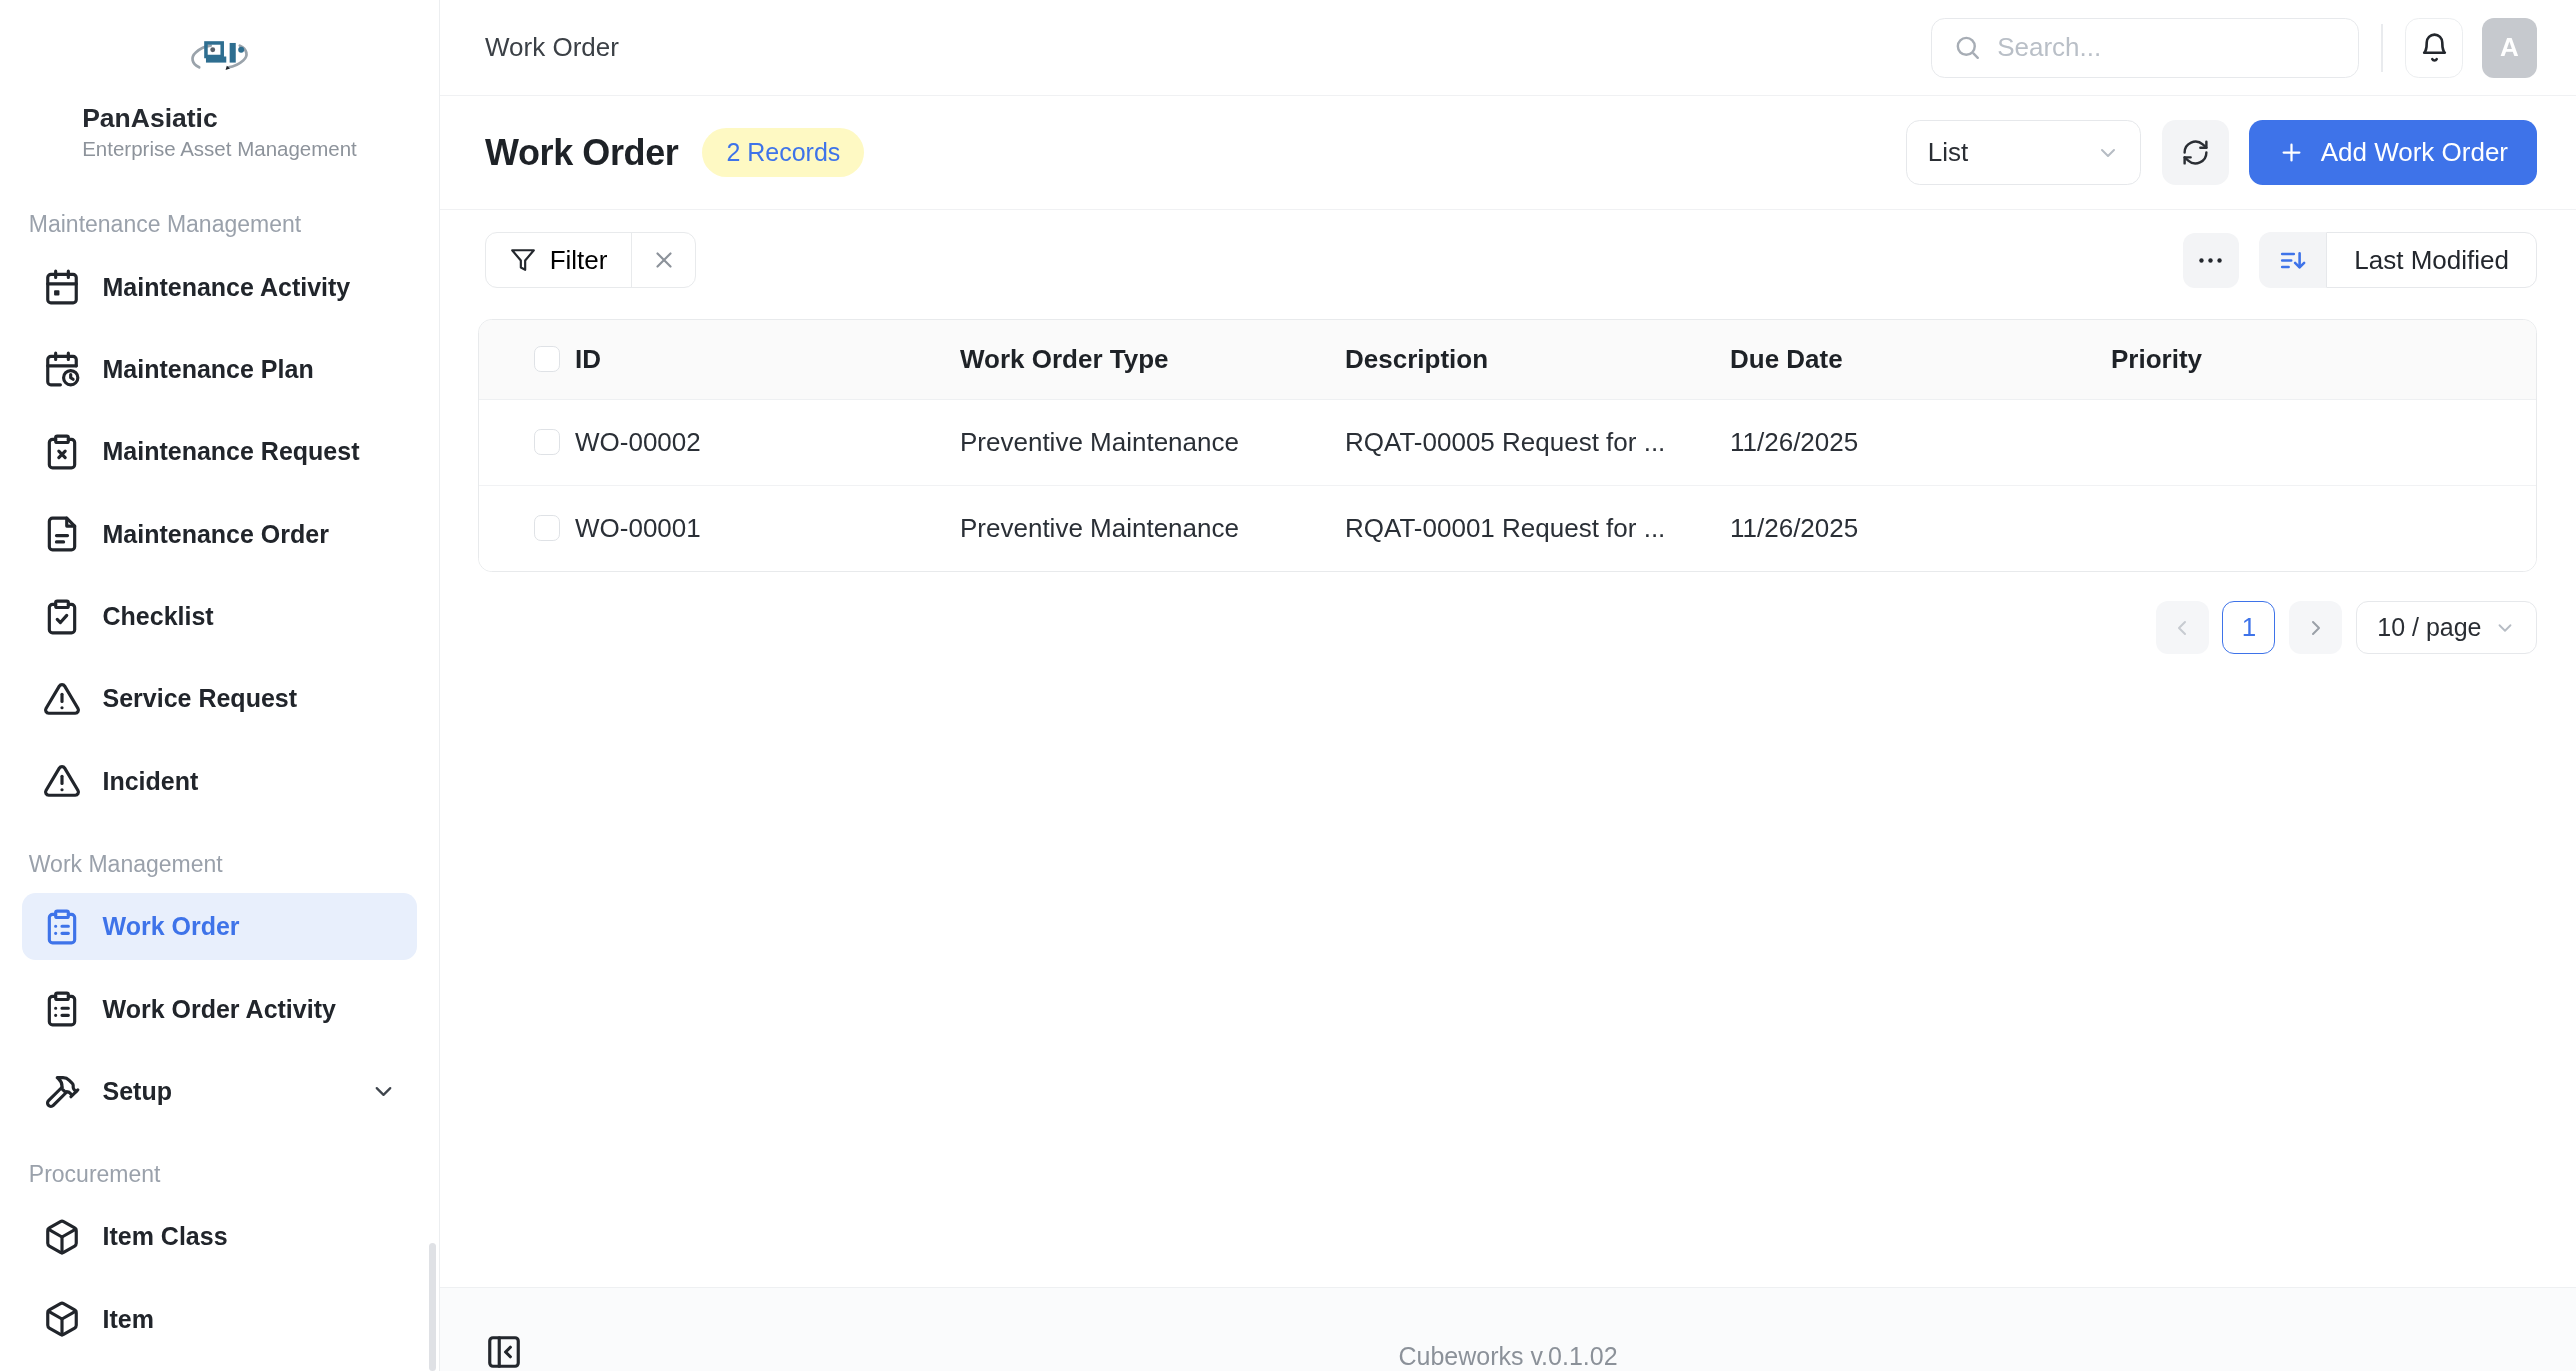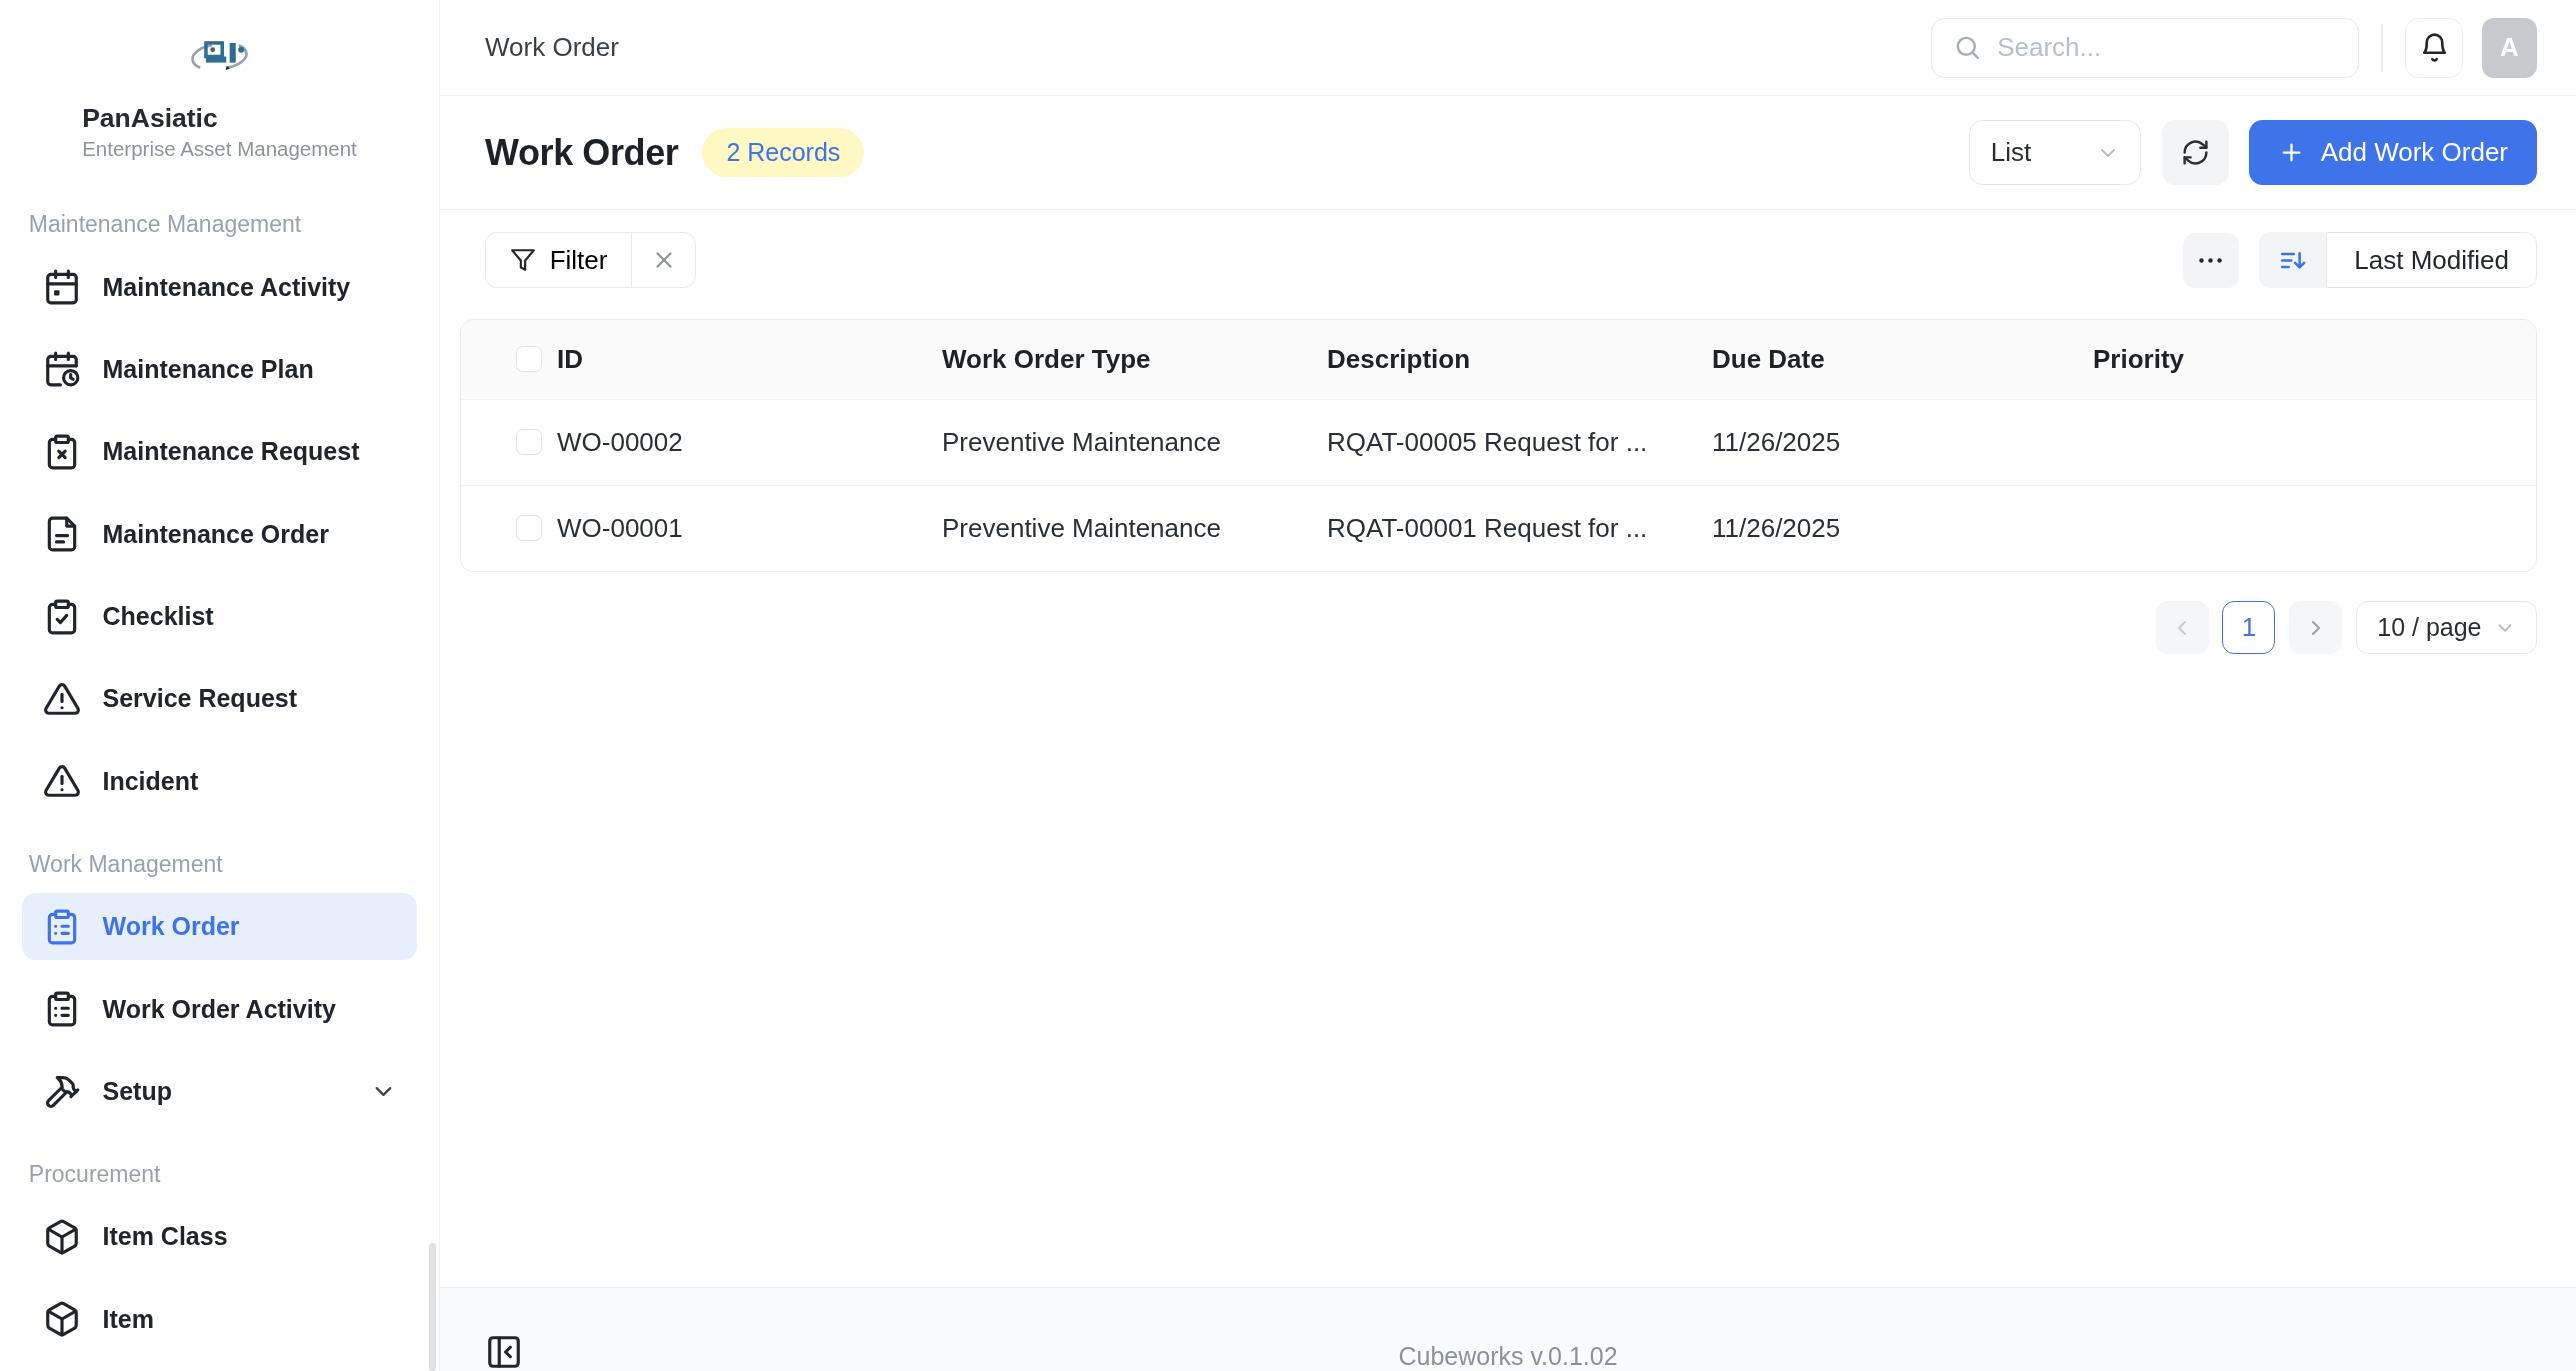--- a/index.html
+++ b/index.html
@@ -72,21 +72,21 @@
     display:flex; align-items:center; padding:24px 39px 24px 45px;
     border-bottom:1.7px solid #f0f1f3;
   }
   .page-title { font-size:36px; font-weight:700; color:#1e2227; letter-spacing:-0.4px; }
   .records-badge {
     margin-left:24px; background:#fef9c3; color:#3e73e9;
     font-size:25px; padding:10.3px 24px; border-radius:855px;
   }
   .header-actions { margin-left:auto; display:flex; align-items:center; gap:20.5px; }
   .select-control {
-    width:172px; height:65px; border:1.7px solid #e6e8eb; border-radius:13.7px;
+    width:235px; height:65px; border:1.7px solid #e6e8eb; border-radius:13.7px;
     display:flex; align-items:center; padding:0 20.5px; gap:13px; background:#fff; cursor:pointer;
   }
   .select-control .sel-label { font-size:26px; color:#2a2e34; flex:1; }
   .select-control .chev { width:24px; height:24px; color:#b6bcc4; display:flex; }
   .refresh-btn {
     width:67px; height:65px; border:none; border-radius:13.7px; background:#f3f4f6;
     display:flex; align-items:center; justify-content:center; cursor:pointer;
   }
   .refresh-btn svg { width:29px; height:29px; color:#2a2e34; }
   .add-btn {
@@ -122,21 +122,21 @@
     width:67px; background:#f3f4f6; border-radius:12px 0 0 12px;
     display:flex; align-items:center; justify-content:center; cursor:pointer;
   }
   .sort-icon-seg svg { width:31px; height:31px; color:#3e73e9; }
   .sort-label-seg {
     background:#fff; border:1.7px solid #e6e8eb; border-radius:0 12px 12px 0;
     display:flex; align-items:center; padding:0 27px; font-size:26px; color:#23272d; cursor:pointer;
   }
 
   .table-card {
-    margin:31px 39px 0 20px; border:1.7px solid #e8eaec; border-radius:13.7px; overflow:hidden;
+    margin:31px 39px 0 38px; border:1.7px solid #e8eaec; border-radius:13.7px; overflow:hidden;
   }
   table { width:100%; border-collapse:collapse; }
   thead tr { background:#fafafa; height:79px; }
   th { text-align:left; font-size:26px; font-weight:700; color:#1e2227; border-bottom:1.7px solid #eef0f2; }
   tbody tr { height:86px; background:#fff; }
   tbody tr + tr { border-top:1.7px solid #f1f2f4; }
   td { font-size:26px; color:#2a2f36; }
   .cb-cell { padding-left:55px; width:96px; }
   .checkbox {
     width:26px; height:26px; border:1.7px solid #dfe2e6; border-radius:6.8px; background:#fff;

